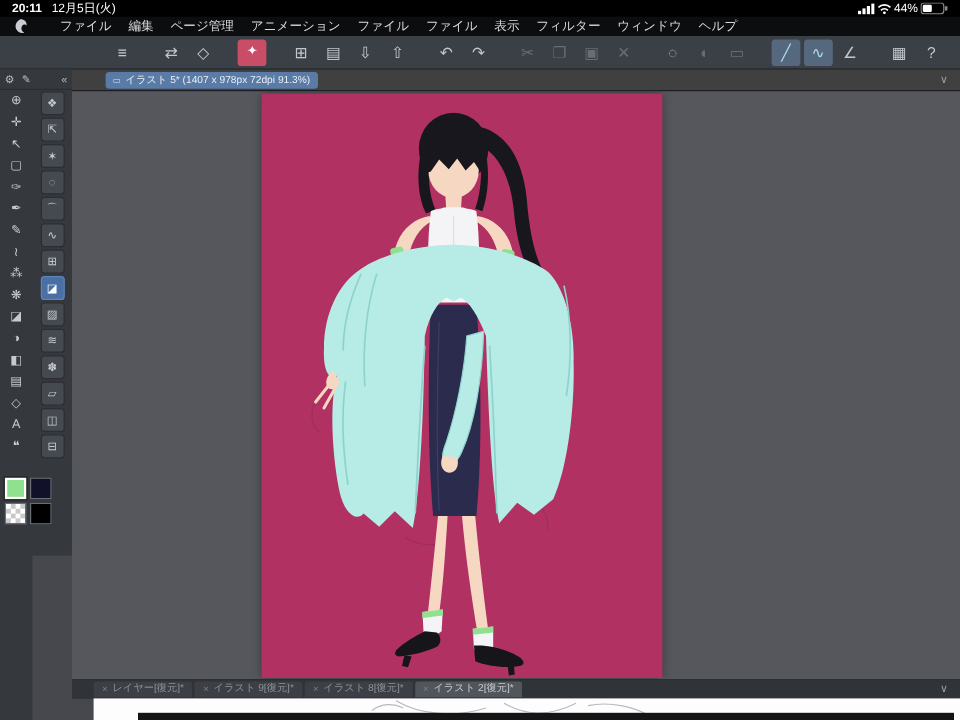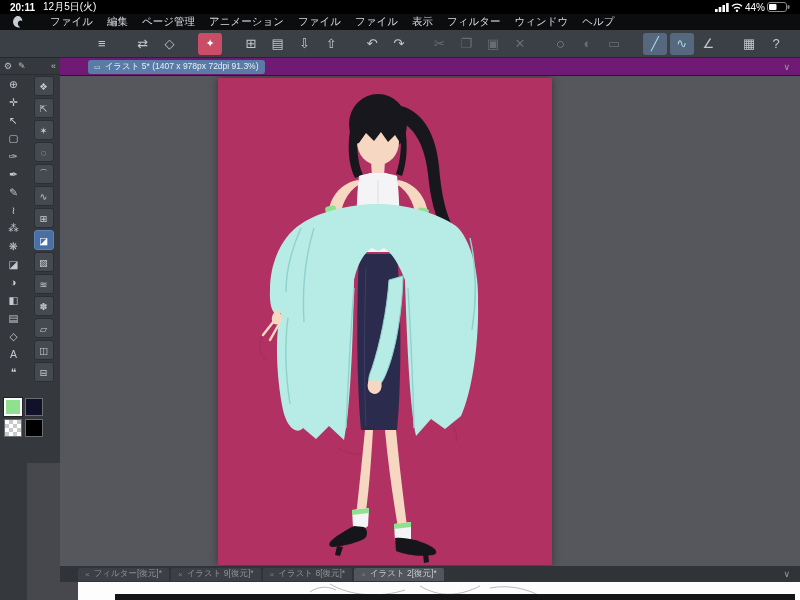--- a/index.html
+++ b/index.html
@@ -48,21 +48,21 @@
     display:flex;align-items:center;justify-content:center;color:#c6cad0;font-size:9.5px;box-sizing:border-box;}
   .tool2.active{background:#4a6fa5;border-color:#5e84b8;color:#fff;}
   .swatches{position:absolute;left:4px;top:340px;width:46px;display:grid;
     grid-template-columns:18px 18px;gap:3px;}
   .swatch{width:18px;height:18px;box-sizing:border-box;border:1px solid #6a6e74;}
   .swatch.main{background:var(--main-color);border:2px solid #fff;outline:1px solid #222;}
   .swatch.sub{background:var(--sub-color);}
   .swatch.transparent{background:conic-gradient(#c9c9c9 25%,#fff 0 50%,#c9c9c9 0 75%,#fff 0);background-size:8px 8px;}
   .swatch.black{background:#000;}
   
-  #docbar{position:absolute;left:60px;top:58px;width:740px;height:18px;background:#701a75;
+  #docbar{position:absolute;left:60px;top:58px;width:740px;height:18px;background:#404040;
     display:flex;align-items:center;box-sizing:border-box;border-bottom:1px solid #1d1f22;}
   #doc-pill{margin-left:28px;height:14px;background:#5a7ba6;border-radius:3px;color:#e8eef6;
     font-size:8.5px;display:flex;align-items:center;gap:4px;padding:0 6px;white-space:nowrap;}
   #doc-pill .doc-icon{font-size:7px;color:#cfe0f2;}
   .chevron{margin-left:auto;margin-right:10px;color:#9aa0a8;font-size:9px;}
   
   #canvaszone{position:absolute;left:60px;top:76px;width:740px;height:490px;background:#55575c;overflow:hidden;}
   #canvas{position:absolute;left:158px;top:2px;width:334px;height:487px;background:var(--canvas-bg);
     box-shadow:0 0 8px rgba(0,0,0,.4);}
   #canvas svg{display:block;}
@@ -456,21 +456,21 @@
       </g>
     </svg>
   </div>
 </div>
 
 <div id="bottomtabs">
   <div style="display:flex;align-items:center;">
 
       <div class="btab" title="イラスト[復元]*">
         <span class="close">×</span>
-        <span>フィルター[復元]*</span>
+        <span>レイヤー[復元]*</span>
       </div>
 
       <div class="btab" title="イラスト 2[復元]*">
         <span class="close">×</span>
         <span>イラスト 9[復元]*</span>
       </div>
 
       <div class="btab" title="イラスト 3[復元]*">
         <span class="close">×</span>
         <span>イラスト 8[復元]*</span>

